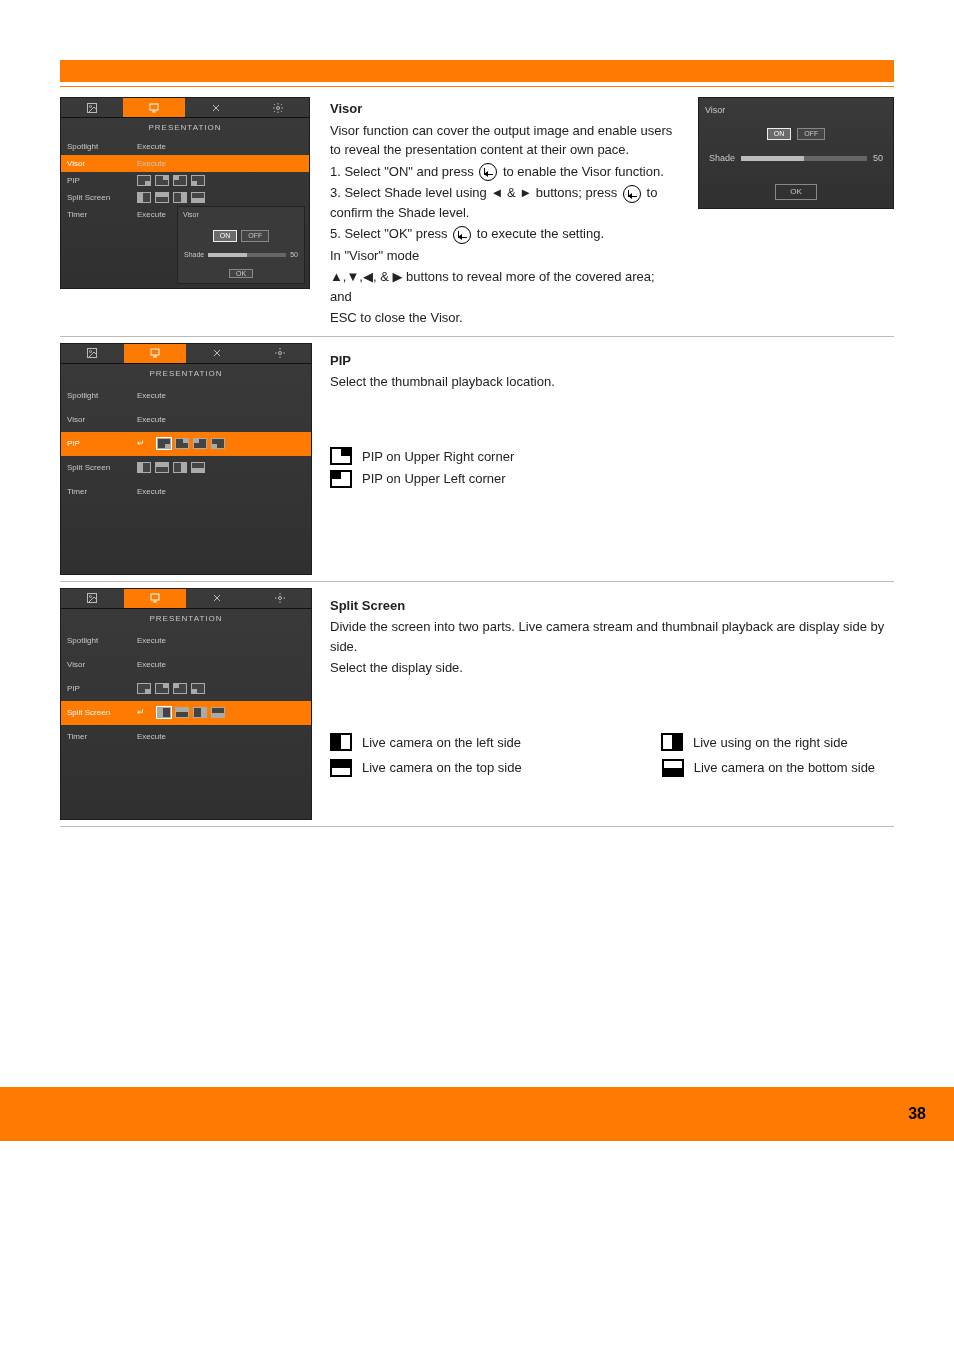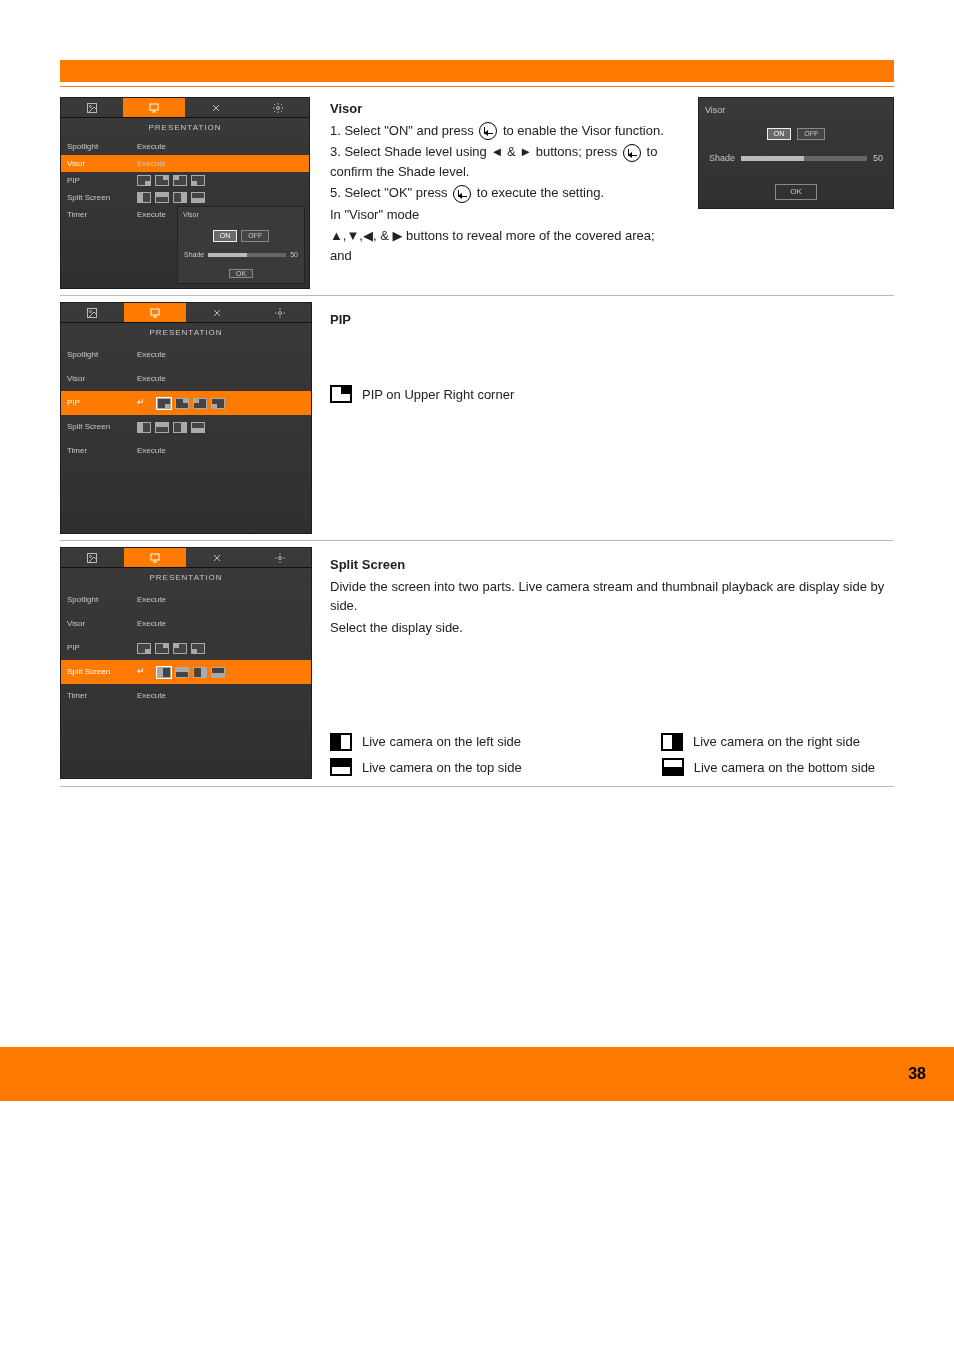--- a/index.html
+++ b/index.html
@@ -100,21 +100,21 @@
   .layout-icon {
     display:inline-block; width:22px; height:18px;
     border:2px solid #000; position:relative; vertical-align:middle;
     margin-right:6px; background:#fff;
   }
   .layout-icon .blk { position:absolute; background:#000; }
 
   .icon-line { display:flex; align-items:center; margin:3px 0;}
   .icon-line .lbl { margin-left:4px; }
 
-  .split-grid { display:flex; flex-wrap:wrap; column-gap:140px;margin-top:40px; }
+  .split-grid { display:flex; flex-wrap:wrap; column-gap:140px; }
 
   .footer {
     margin-top: 260px;
     background:#ff7a00;
     height:54px;
     display:flex; align-items:center; justify-content:flex-end;
     padding:0 28px;
     color:#000; font-weight:bold; font-size:16px;
   }
 
@@ -214,31 +214,33 @@
             <span>Shade</span>
             <span class="bar"></span>
             <span>50</span>
           </div>
         <div class="ok"><span class="btn">OK</span></div>
       </div>
     </div>
 
     <div class="col-text body-text">
       <p><strong>Visor</strong></p>
+      <p>Visor function can cover the output image and enable users to reveal the presentation content at their own pace.</p>
       <p><span>1. Select "ON" and press</span>
          <span class="enter-circle"></span>
          <span> to enable the Visor function.</span></p>
       <p><span>3. Select Shade level using ◄ &amp; ► buttons; press </span>
          <span class="enter-circle"></span>
          <span> to confirm the Shade level.</span></p>
       <p><span>5. Select "OK" press </span>
          <span class="enter-circle"></span>
          <span> to execute the setting.</span></p>
       <p>In "Visor" mode</p>
       <p>▲,▼,◀, &amp; ▶ buttons to reveal more of the covered area; and</p>
+      <p>ESC to close the Visor.</p>
     </div>
 
     <div class="screenshot ss-md ss-popup-standalone">
       <div class="ptitle">Visor</div>
       <div class="onoff2">
         <span class="btn act">ON</span>
         <span class="btn">OFF</span>
       </div>
       <div class="shade">
           <span>Shade</span>
@@ -324,26 +326,33 @@
         </span>
       </div>
       <div class="mrow" style="height:24px">
           <span class="label">Timer</span>
           <span class="val">Execute</span>
         </div>
     </div>
 
     <div class="txt body-text">
       <p><strong>PIP</strong></p>
+      <p>Select the thumbnail playback location.</p>
       <div style="height:50px"></div>
       <div class="icon-line">
           <span class="layout-icon">
             <span class="blk" style="right:0;top:0;width:9px;height:7px"></span>
           </span>
           <span class="lbl">PIP on Upper Right corner</span>
+        </div>
+      <div class="icon-line">
+          <span class="layout-icon">
+            <span class="blk" style="left:0;top:0;width:9px;height:7px"></span>
+          </span>
+          <span class="lbl">PIP on Upper Left corner</span>
         </div>
     </div>
   </div>
 
   <hr class="gray">
 
   <div class="sec-img-left">
     <div class="screenshot ss-menu" style="width:252px;height:232px">
       <div class="tabs">
         <div class="tab">
@@ -430,21 +439,21 @@
         <div class="icon-line">
             <span class="layout-icon">
               <span class="blk" style="left:0;top:0;bottom:0;width:9px"></span>
             </span>
             <span class="lbl">Live camera on the left side</span>
           </div>
         <div class="icon-line">
             <span class="layout-icon">
               <span class="blk" style="right:0;top:0;bottom:0;width:9px"></span>
             </span>
-            <span class="lbl">Live camera on the right side</span>
+            <span class="lbl">Live using on the right side</span>
           </div>
         <div class="icon-line">
             <span class="layout-icon">
               <span class="blk" style="left:0;top:0;right:0;height:7px"></span>
             </span>
             <span class="lbl">Live camera on the top side</span>
           </div>
         <div class="icon-line">
             <span class="layout-icon">
               <span class="blk" style="left:0;bottom:0;right:0;height:7px"></span>

